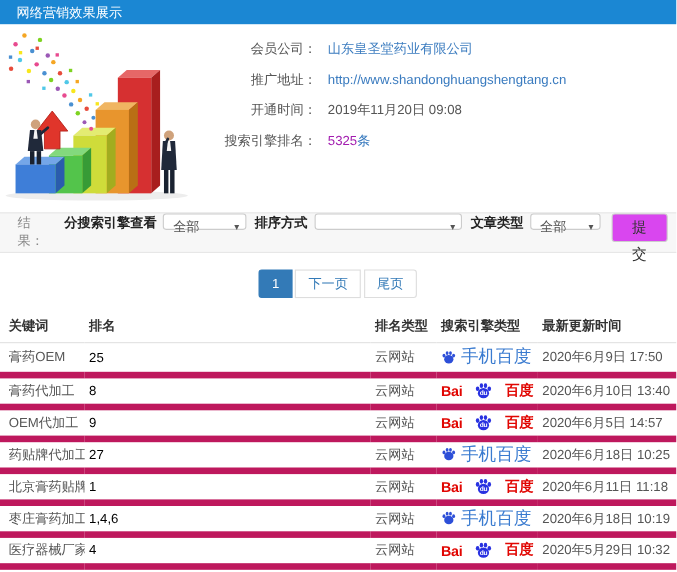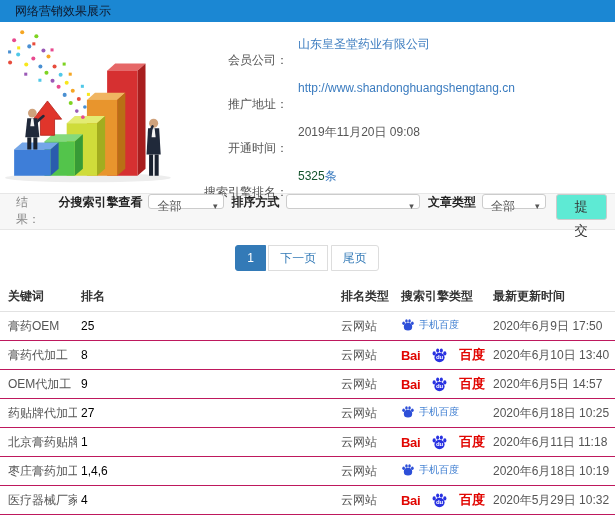--- a/index.html
+++ b/index.html
@@ -1,66 +1,66 @@
 <!DOCTYPE html>
 <html><head>
 <meta charset="utf-8">
 <style>
   * { margin:0; padding:0; box-sizing:border-box; }
   html,body { width:615px; height:520px; overflow:hidden; background:#fff;
     font-family:"Liberation Sans","DejaVu Sans",sans-serif; font-size:12px; color:#333; }
 
   
-  .topbar { height:22px; background:#1b87d3; color:#0f172a; line-height:22px;
+  .topbar { height:22px; background:#1b87d3; color:#ffffff; line-height:22px;
     padding-left:15px; font-size:12px; }
 
   
   .info { display:flex; height:171px; }
   .illus { width:192px; height:162px; padding:4px 0 0 2px; flex:none; }
   .info-rows { flex:1; padding-top:8px; }
   .info-row { display:flex; line-height:28px; }
-  .info-label { width:96px; text-align:right; color:#555; flex:none;margin-top:16px; }
+  .info-label { width:96px; text-align:right; color:#555; flex:none; }
   .info-value { margin-left:10px; }
   .v-link { color:#3a7bbf; }
   .v-plain { color:#555; }
-  .v-orange { color:#14532d; }
+  .v-orange { color:#a21caf; }
   .v-suffix { color:#3a7bbf; }
 
   
   .filterbar { height:37px; background:#f7f7f7; border-top:1px solid #e7e7e7;
     border-bottom:1px solid #e7e7e7; display:flex; padding:0 8px; }
   .result-label { color:#888; margin-left:8px; }
   .spacer { flex:1; }
   .f-label { font-weight:bold; color:#222; margin:0 6px 0 8px; white-space:nowrap; }
   .select { position:relative; background:#fff; border:1px solid #ccc; border-radius:3px;
     height:15px; line-height:23px; padding:0 3px 0 8px; color:#555; cursor:pointer;
     white-space:nowrap; }
   .select .caret { position:absolute; right:5px; top:0; color:#555; font-size:9px; }
   .select .caret::after { content:"▾"; }
-  .submit-btn { background:#5eead4; border:1px solid #ccc; border-radius:3px; height:26px;
+  .submit-btn { background:#d946ef; border:1px solid #ccc; border-radius:3px; height:26px;
     line-height:24px; padding:0 12px; margin-left:10px; color:#333; cursor:pointer; }
 
   
   .pagination { text-align:center; margin:15px 0 12px; }
   .page-btn { display:inline-block; border:1px solid #ddd; background:#fff; color:#337ab7;
     height:26px; line-height:24px; padding:0 11px; margin-left:-1px; cursor:pointer;
     vertical-align:middle; }
   .page-btn.first { border-radius:3px 0 0 3px; }
   .page-btn.last  { border-radius:0 3px 3px 0; }
   .page-btn.active { background:#337ab7; border-color:#337ab7; color:#fff; }
 
   
   table { width:100%; border-collapse:collapse; table-layout:fixed; }
   th { text-align:left; font-weight:bold; color:#333; padding:5px 4px 6px;
     border-bottom:1px solid #e2e2e2; font-size:12px; }
-  td { height:29px; padding:0 4px; border-bottom:1px solid #be185d; color:#555;
+  td { height:29px; padding:0 4px; border-bottom:6px solid #be185d; color:#555;
     overflow:hidden; white-space:nowrap; }
   th:first-child, td:first-child { padding-left:8px; }
   .c-rank { color:#000000; }
-  .engine-mobile { color:#3a7bd0; font-size:10px; display:inline-flex; align-items:center; }
+  .engine-mobile { color:#3a7bd0; font-size:16px; display:inline-flex; align-items:center; }
   .engine-mobile span { margin-left:4px; }
   .engine-baidu { color:#e10602; font-weight:bold; font-size:13px; display:inline-flex;
     align-items:center; letter-spacing:-0.3px;gap:12px; }
   .paw { flex:none; }
   .paw-mobile { width:14px; height:14px; color:#2d4fd8; }
   .paw-baidu { width:17px; height:17px; color:#2932e1; margin:0 -1px; }
 </style>
 </head>
 <body>
 

